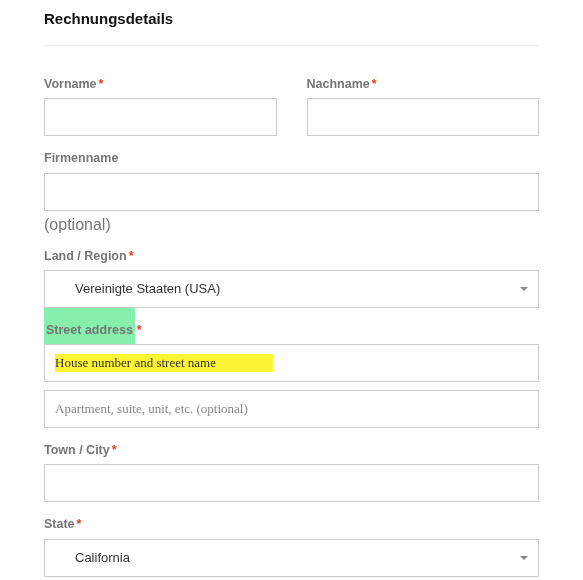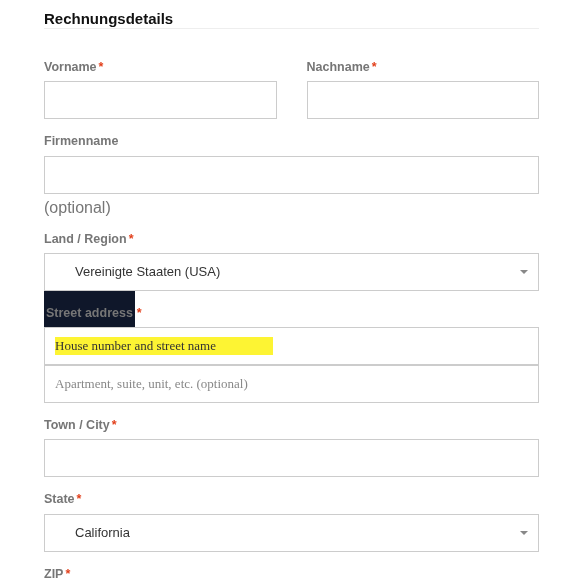--- a/index.html
+++ b/index.html
@@ -12,21 +12,21 @@
     font-size: 13px;
     color: #1a1a1a;
   }
   .container {
     padding: 10px 44px 20px 44px;
   }
   h3.heading {
     font-size: 15px;
     font-weight: 700;
     margin: 0 0 10px 0;
-    padding-bottom: 1px;
+    padding-bottom: 18px;
     border-bottom: 1px solid #eee;
     color: #111;
   }
   .row {
     display: flex;
     gap: 30px;
     margin-top: 14px;
   }
   .field {
     flex: 1;
@@ -84,30 +84,30 @@
     right: 10px;
     top: 50%;
     transform: translateY(-50%);
     width: 0;
     height: 0;
     border-left: 4px solid transparent;
     border-right: 4px solid transparent;
     border-top: 4px solid #888;
   }
   .highlight {
-    background: #0f172a;
+    background: #86efac;
     padding: 16px 2px;
   }
   .highlight-input input::placeholder {
     color: #333;
   }
   .highlight-input input {
     background: linear-gradient(#fdf433,#fdf433) no-repeat 10px 50% / 218px 18px, #fff;
   }
-  .stacked { }
+  .stacked { margin-top: 8px; }
 </style>
 </head>
 <body>
 
 <div class="container">
 
   <h3 class="heading">Rechnungsdetails</h3>
 
   <div class="row">
     <div class="field">

